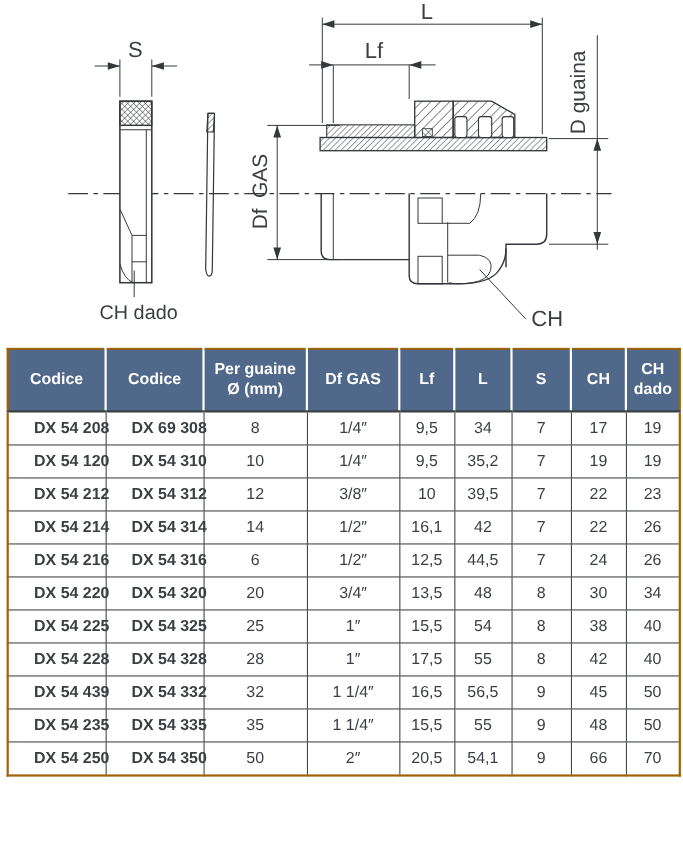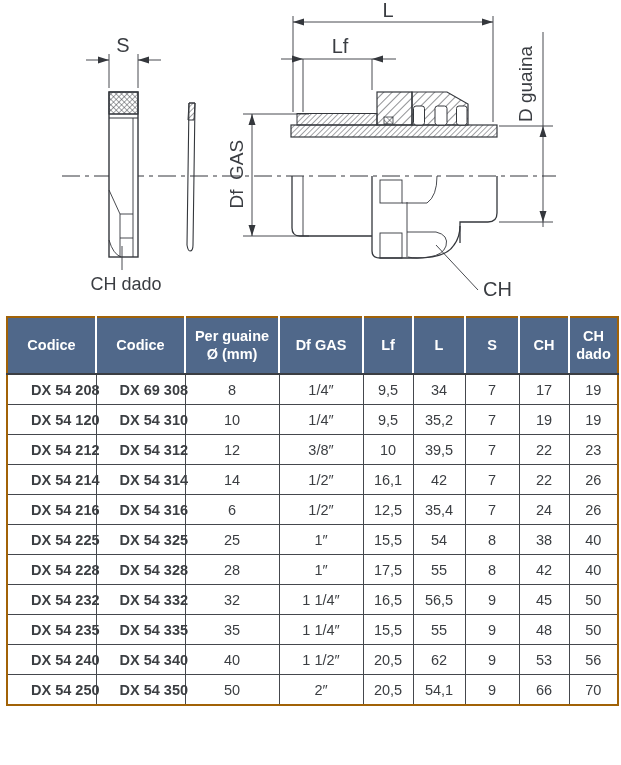--- a/index.html
+++ b/index.html
@@ -204,24 +204,35 @@
           <td class="num">7</td>
           <td class="num">22</td>
           <td class="num">26</td>
         </tr>
         <tr>
           <td class="codice">DX 54 216</td>
           <td class="codice">DX 54 316</td>
           <td class="num">6</td>
           <td class="num">1/2″</td>
           <td class="num">12,5</td>
-          <td class="num">35,4</td>
+          <td class="num">44,5</td>
           <td class="num">7</td>
           <td class="num">24</td>
           <td class="num">26</td>
+        </tr>
+        <tr>
+          <td class="codice">DX 54 220</td>
+          <td class="codice">DX 54 320</td>
+          <td class="num">20</td>
+          <td class="num">3/4″</td>
+          <td class="num">13,5</td>
+          <td class="num">48</td>
+          <td class="num">8</td>
+          <td class="num">30</td>
+          <td class="num">34</td>
         </tr>
         <tr>
           <td class="codice">DX 54 225</td>
           <td class="codice">DX 54 325</td>
           <td class="num">25</td>
           <td class="num">1″</td>
           <td class="num">15,5</td>
           <td class="num">54</td>
           <td class="num">8</td>
           <td class="num">38</td>
@@ -232,21 +243,21 @@
           <td class="codice">DX 54 328</td>
           <td class="num">28</td>
           <td class="num">1″</td>
           <td class="num">17,5</td>
           <td class="num">55</td>
           <td class="num">8</td>
           <td class="num">42</td>
           <td class="num">40</td>
         </tr>
         <tr>
-          <td class="codice">DX 54 232</td>
+          <td class="codice">DX 54 439</td>
           <td class="codice">DX 54 332</td>
           <td class="num">32</td>
           <td class="num">1 1/4″</td>
           <td class="num">16,5</td>
           <td class="num">56,5</td>
           <td class="num">9</td>
           <td class="num">45</td>
           <td class="num">50</td>
         </tr>
         <tr>
@@ -254,31 +265,20 @@
           <td class="codice">DX 54 335</td>
           <td class="num">35</td>
           <td class="num">1 1/4″</td>
           <td class="num">15,5</td>
           <td class="num">55</td>
           <td class="num">9</td>
           <td class="num">48</td>
           <td class="num">50</td>
         </tr>
         <tr>
-          <td class="codice">DX 54 240</td>
-          <td class="codice">DX 54 340</td>
-          <td class="num">40</td>
-          <td class="num">1 1/2″</td>
-          <td class="num">20,5</td>
-          <td class="num">62</td>
-          <td class="num">9</td>
-          <td class="num">53</td>
-          <td class="num">56</td>
-        </tr>
-        <tr>
           <td class="codice">DX 54 250</td>
           <td class="codice">DX 54 350</td>
           <td class="num">50</td>
           <td class="num">2″</td>
           <td class="num">20,5</td>
           <td class="num">54,1</td>
           <td class="num">9</td>
           <td class="num">66</td>
           <td class="num">70</td>
         </tr>

